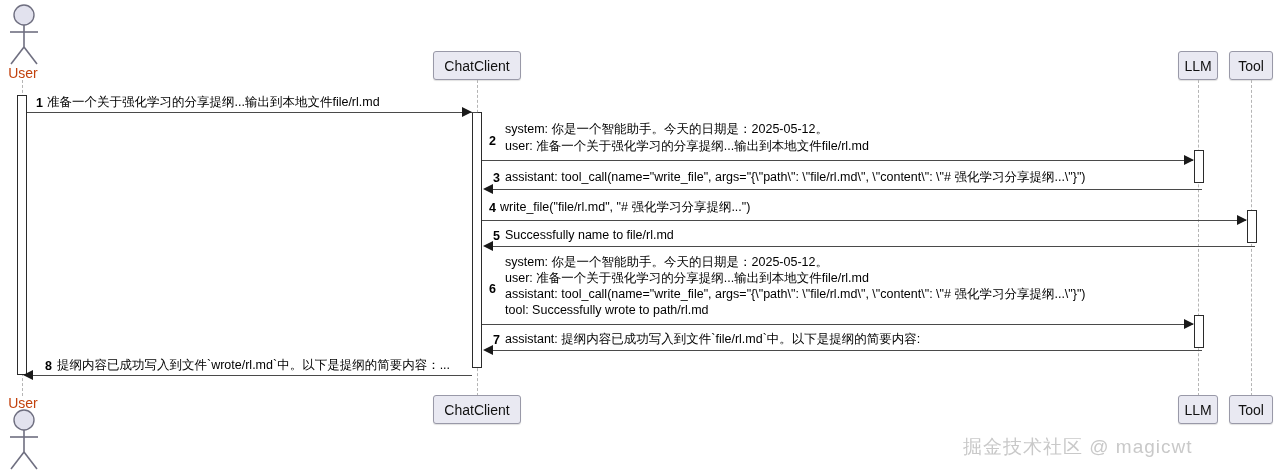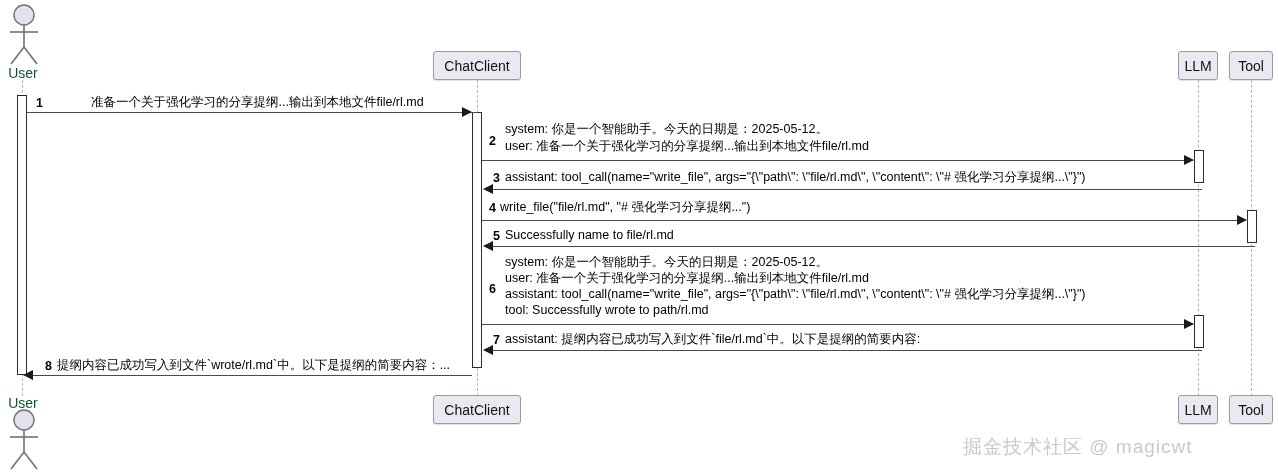--- a/index.html
+++ b/index.html
@@ -31,21 +31,21 @@
     display: flex;
     align-items: center;
     justify-content: center;
     white-space: nowrap;
     box-shadow: 0 1px 1px rgba(0,0,0,0.12);
   }
   .actor-label {
     position: absolute;
     font-size: 14px;
     line-height: 1;
-    color: #14532d;
+    color: #c2410c;
     white-space: nowrap;
     text-align: center;
   }
   .actor-fig {
     position: absolute;
   }
   .lifeline-solid {
     position: absolute;
     width: 0;
     border-left: 1px dashed #b5b5b5;
@@ -139,21 +139,21 @@
 
   <div class="activation" style="left:17px; top:95px; height:280px;"></div>
   <div class="activation" style="left:472px; top:112px; height:256px;"></div>
   <div class="activation" style="left:1194px; top:150px; height:33px;"></div>
   <div class="activation" style="left:1247px; top:210px; height:33px;"></div>
   <div class="activation" style="left:1194px; top:315px; height:33px;"></div>
 
   <div class="msg-line" style="left:27px; top:112px; width:451px;"></div>
   <div class="arrow-head arrow-right" style="left:462px; top:107px;"></div>
   <div class="msg-num" style="left:36px; top:97px;">1</div>
-  <div class="msg-text" style="left:47px; top:95px;margin-left:44px;">准备一个关于强化学习的分享提纲...输出到本地文件file/rl.md</div>
+  <div class="msg-text" style="left:47px; top:95px;">准备一个关于强化学习的分享提纲...输出到本地文件file/rl.md</div>
 
   <div class="msg-line" style="left:482px; top:160px; width:711px;"></div>
   <div class="arrow-head arrow-right" style="left:1184px; top:155px;"></div>
   <div class="msg-num" style="left:489px; top:135px;">2</div>
   <div class="msg-text" style="left:505px; top:122px;">system: 你是一个智能助手。今天的日期是：2025-05-12。</div>
   <div class="msg-text" style="left:505px; top:139px;">user: 准备一个关于强化学习的分享提纲...输出到本地文件file/rl.md</div>
 
   <div class="msg-line" style="left:492px; top:189px; width:710px;"></div>
   <div class="arrow-head arrow-left" style="left:483px; top:184px;"></div>
   <div class="msg-num" style="left:493px; top:172px;">3</div>

